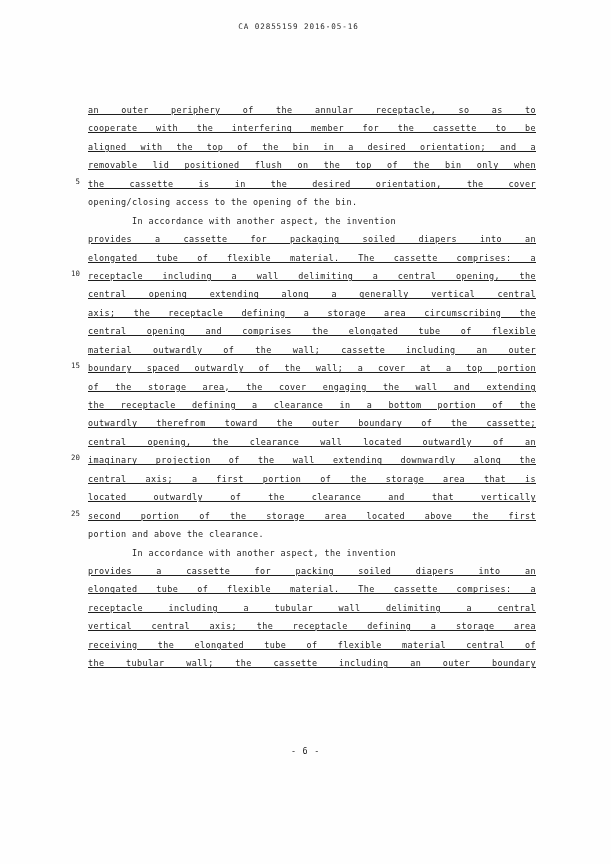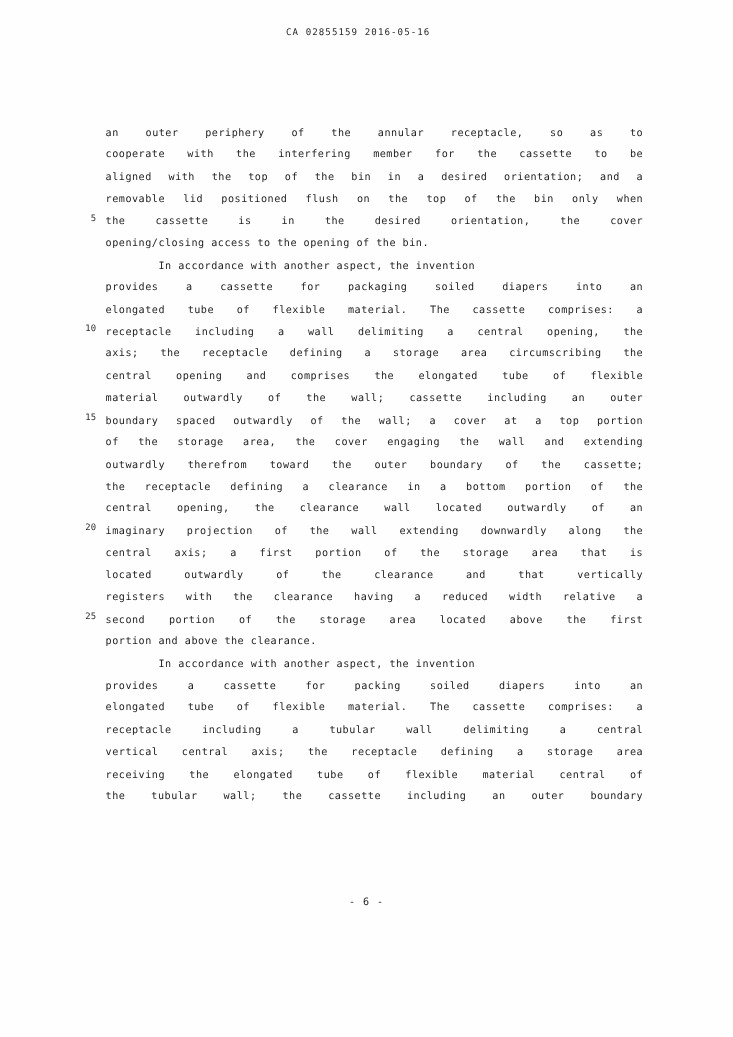--- a/index.html
+++ b/index.html
@@ -63,20 +63,21 @@
     letter-spacing: 0.42px;
     color: #1e1e1e;
     white-space: pre;
     font-family: "DejaVu Sans Mono", monospace;
   }
   .linetext.just {
     white-space: normal;
     text-align: justify;
     text-align-last: justify;
     word-spacing: normal;
+    text-decoration: underline;
   }
   .footer {
     position: absolute;
     top: 746px;
     left: 0;
     width: 611px;
     text-align: center;
     font-size: 8.4px;
     letter-spacing: 0.8px;
     color: #222;
@@ -126,67 +127,67 @@
       <div class="line-row">
         <span class="lineno"></span>
         <span class="linetext just">elongated tube of flexible material. The cassette comprises: a</span>
       </div>
       <div class="line-row">
         <span class="lineno">10</span>
         <span class="linetext just">receptacle including a wall delimiting a central opening, the</span>
       </div>
       <div class="line-row">
         <span class="lineno"></span>
+        <span class="linetext just">central opening extending along a generally vertical central</span>
+      </div>
+      <div class="line-row">
+        <span class="lineno"></span>
         <span class="linetext just">axis; the receptacle defining a storage area circumscribing the</span>
       </div>
       <div class="line-row">
         <span class="lineno"></span>
         <span class="linetext just">central opening and comprises the elongated tube of flexible</span>
       </div>
       <div class="line-row">
         <span class="lineno"></span>
         <span class="linetext just">material outwardly of the wall; cassette including an outer</span>
       </div>
       <div class="line-row">
         <span class="lineno">15</span>
         <span class="linetext just">boundary spaced outwardly of the wall; a cover at a top portion</span>
       </div>
       <div class="line-row">
         <span class="lineno"></span>
         <span class="linetext just">of the storage area, the cover engaging the wall and extending</span>
       </div>
       <div class="line-row">
         <span class="lineno"></span>
+        <span class="linetext just">the receptacle defining a clearance in a bottom portion of the</span>
+      </div>
+      <div class="line-row">
+        <span class="lineno"></span>
         <span class="linetext just">outwardly therefrom toward the outer boundary of the cassette;</span>
-      </div>
-      <div class="line-row">
-        <span class="lineno"></span>
-        <span class="linetext just">the receptacle defining a clearance in a bottom portion of the</span>
       </div>
       <div class="line-row">
         <span class="lineno"></span>
         <span class="linetext just">central opening, the clearance wall located outwardly of an</span>
       </div>
       <div class="line-row">
         <span class="lineno">20</span>
         <span class="linetext just">imaginary projection of the wall extending downwardly along the</span>
       </div>
       <div class="line-row">
         <span class="lineno"></span>
         <span class="linetext just">central axis; a first portion of the storage area that is</span>
       </div>
       <div class="line-row">
         <span class="lineno"></span>
         <span class="linetext just">located outwardly of the clearance and that vertically</span>
       </div>
       <div class="line-row">
-        <span class="lineno"></span>
-        <span class="linetext just">registers with the clearance having a reduced width relative a</span>
-      </div>
-      <div class="line-row">
         <span class="lineno">25</span>
         <span class="linetext just">second portion of the storage area located above the first</span>
       </div>
       <div class="line-row">
         <span class="lineno"></span>
         <span class="linetext">portion and above the clearance.</span>
       </div>
       <div class="line-row">
         <span class="lineno"></span>
         <span class="linetext">        In accordance with another aspect, the invention</span>

